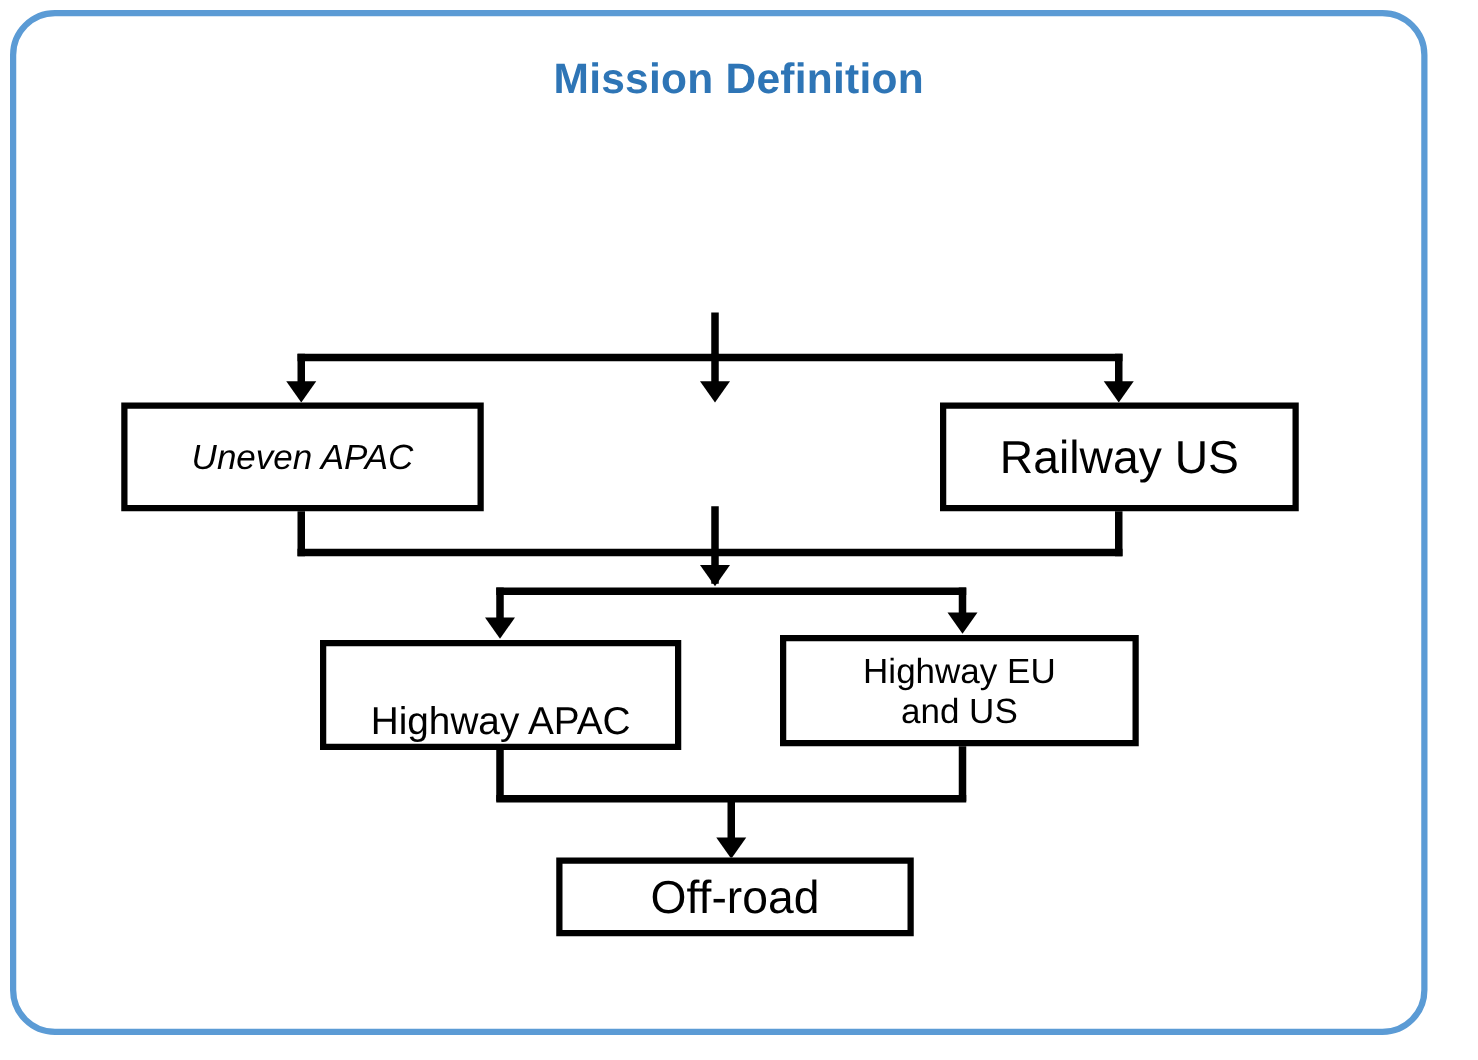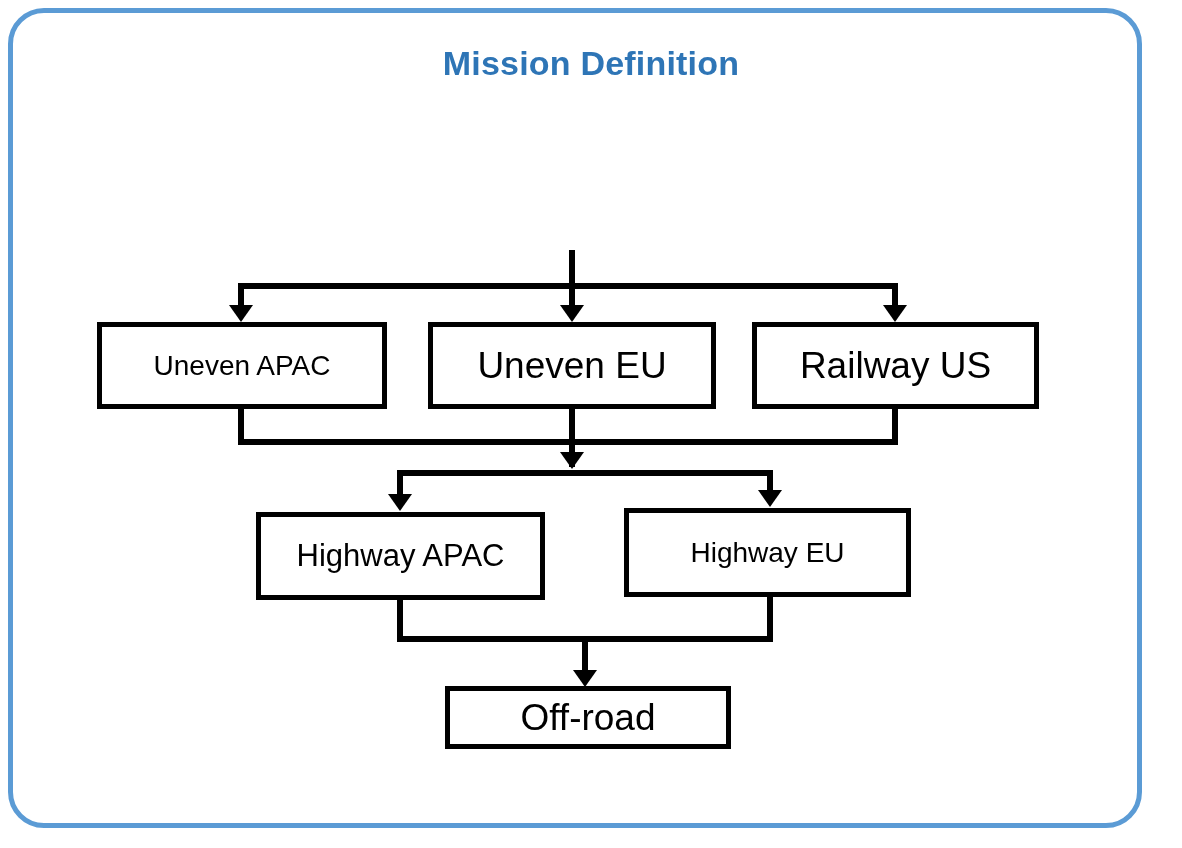--- a/index.html
+++ b/index.html
@@ -48,24 +48,24 @@
     display: flex;
     align-items: center;
     justify-content: center;
     text-align: center;
     color: #000000;
     line-height: 1.12;
     font-family: "Liberation Sans", sans-serif;
     z-index: 3;
   }
   .node-railway   { left:428px; top:163px; width:288px; height:88px;  font-size:37px; }
-  .node-apac      { left:97px;  top:322px; width:290px; height:87px;  font-size:28px; }
+  .node-apac      { left:97px;  top:322px; width:290px; height:87px;  font-size:28px;font-style:italic; }
   .node-eu        { left:428px; top:322px; width:288px; height:87px;  font-size:37px; }
   .node-us        { left:752px; top:322px; width:287px; height:87px;  font-size:37px; }
-  .node-hwy-apac  { left:256px; top:512px; width:289px; height:88px;  font-size:31px; }
+  .node-hwy-apac  { left:256px; top:512px; width:289px; height:88px;  font-size:31px;align-items:flex-end; }
   .node-hwy-eu-us { left:624px; top:508px; width:287px; height:89px;  font-size:28px; }
   .node-offroad   { left:445px; top:686px; width:286px; height:63px;  font-size:37px; }
 
   
   .ln {
     position: absolute;
     background: #000000;
     z-index: 1;
   }
   .hl { height: 6px; }
@@ -121,35 +121,33 @@
   <div class="ln vl" style="left:767px; top:594px; height:47px;"></div>
   <div class="ln hl" style="left:397px; top:636px; width:376px;"></div>
   <div class="ln vl" style="left:582px; top:636px; height:42px;"></div>
   <div class="arrowhead" style="left:573px; top:670px;"></div>
 
 
   <div class="node node-apac">
     <span>Uneven APAC</span>
   </div>
 
-  <div class="node node-eu">
-    <span>Uneven EU</span>
-  </div>
 
   <div class="node node-us">
     <span>Railway US</span>
   </div>
 
   <div class="node node-hwy-apac">
     <span>Highway APAC</span>
   </div>
 
   <div class="node node-hwy-eu-us">
     <div>
       <div>Highway EU</div>
+      <div>and US</div>
     </div>
   </div>
 
   <div class="node node-offroad">
     <span>Off-road</span>
   </div>
 
 </div>
 
 </body></html>

